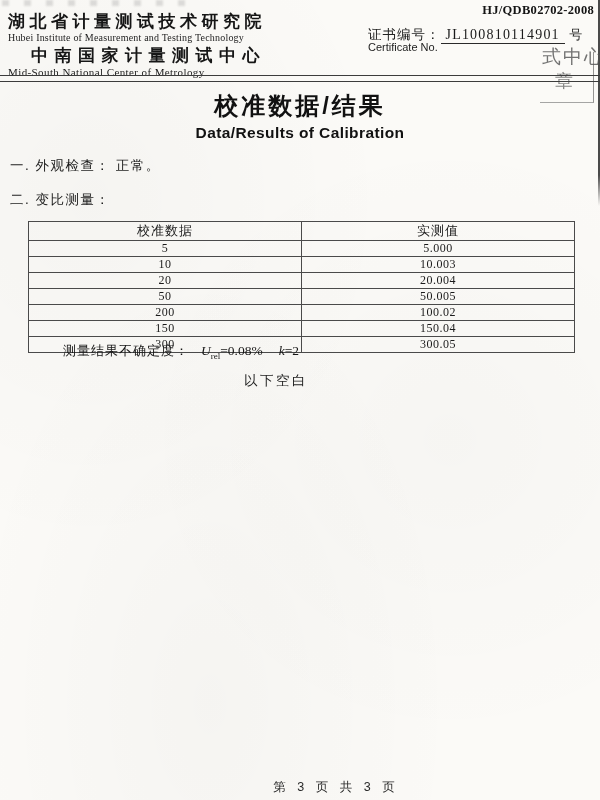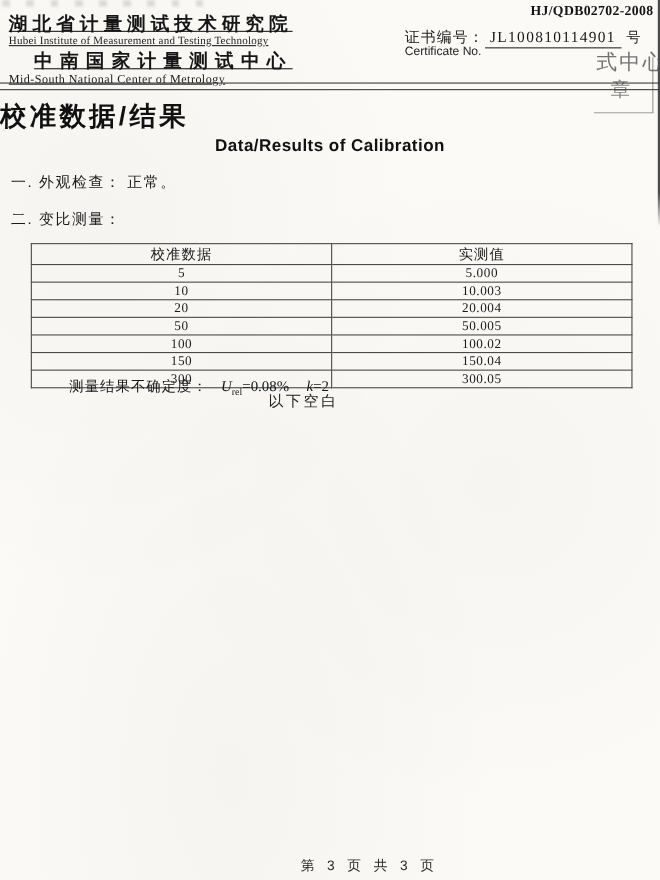--- a/index.html
+++ b/index.html
@@ -21,21 +21,21 @@
   .smudge{
     position:absolute;top:0;left:2px;width:195px;height:6px;
     background:repeating-linear-gradient(90deg, rgba(60,60,60,.35) 0 7px, transparent 7px 22px);
     filter:blur(1.3px);opacity:.45;
   }
   .edge-line{
     position:absolute;top:0;right:0;width:2.5px;height:206px;
     background:linear-gradient(#4a4a4a 0 85%, rgba(74,74,74,0));
   }
   
-  .org{position:absolute;top:13px;left:8px;line-height:1;text-decoration:underline;}
+  .org{position:absolute;top:13px;left:8px;line-height:1;}
   .org-cn1{font-size:17px;font-weight:bold;letter-spacing:4.5px;white-space:nowrap;color:#161616;}
   .org-en1{font-family:"Liberation Serif",serif;font-size:10px;margin-top:3px;letter-spacing:.2px;color:#1c1c1c;}
   .org-cn2{font-size:17px;font-weight:bold;letter-spacing:6.5px;margin-top:4px;white-space:nowrap;color:#161616;text-align:right;}
   .org-en2{font-family:"Liberation Serif",serif;font-size:11px;margin-top:3px;letter-spacing:.4px;color:#1c1c1c;}
   
   .doc-code{position:absolute;top:3px;right:6px;font-family:"Liberation Serif",serif;font-weight:bold;font-size:12.5px;letter-spacing:.3px;color:#141414;}
   .cert-block{position:absolute;top:25px;left:368px;white-space:nowrap;}
   .cert-label-cn{font-size:13.5px;letter-spacing:1px;color:#222;}
   .cert-no{font-family:"Liberation Serif",serif;font-size:14px;letter-spacing:1.2px;border-bottom:1.2px solid #2a2a2a;padding:0 5px 1px 5px;color:#1a1a1a;}
   .cert-suffix{font-size:13px;color:#222;}
@@ -43,42 +43,42 @@
   
   .stamp{position:absolute;top:42px;left:538px;width:62px;height:62px;pointer-events:none;}
   .stamp-box{position:absolute;top:10px;left:2px;width:53px;height:50px;
     border-right:1.5px solid rgba(95,95,95,.65);border-bottom:1.5px solid rgba(95,95,95,.55);}
   .stamp-l1{position:absolute;top:2px;left:4px;font-size:19px;letter-spacing:2px;color:rgba(80,80,80,.8);white-space:nowrap;}
   .stamp-l2{position:absolute;top:27px;left:17px;font-size:18px;color:rgba(80,80,80,.7);}
   
   .divider{position:absolute;top:75px;left:0;width:600px;height:5px;
     border-top:1.7px solid #3c3c3c;border-bottom:1.7px solid #3c3c3c;}
   
-  .title-cn{position:absolute;top:90px;left:0;width:600px;text-align:left;
+  .title-cn{position:absolute;top:90px;left:0;width:600px;text-align:center;
     font-size:24px;font-weight:bold;letter-spacing:3px;color:#111;}
   .title-en{position:absolute;top:124px;left:0;width:600px;text-align:center;
     font-size:15.5px;font-weight:bold;letter-spacing:.4px;color:#111;}
   
   .item{position:absolute;left:10px;font-size:13.5px;letter-spacing:1.5px;color:#1b1b1b;}
   .item1{top:157px;}
   .item2{top:191px;}
   
   table.cal{position:absolute;top:221px;left:28px;width:547px;border-collapse:collapse;table-layout:fixed;}
   table.cal td{border:1px solid #4a4a4a;text-align:center;padding:0;vertical-align:middle;color:#1b1b1b;}
   table.cal thead td{height:16px;font-size:13px;letter-spacing:1px;}
   table.cal tbody td{height:13px;font-size:12px;font-family:"Liberation Serif",serif;letter-spacing:.5px;}
   
   .uncert{position:absolute;top:342px;left:28px;font-size:13px;white-space:nowrap;color:#161616;}
   .uncert .lbl{font-weight:normal;letter-spacing:1px;margin-left:35px;}
   .uncert .expr{font-family:"Liberation Serif",serif;font-size:13.5px;margin-left:12px;}
   .uncert i{font-family:"Liberation Serif",serif;}
   .uncert sub{font-size:9px;}
   .uncert .kpart{margin-left:16px;}
   
-  .blank-note{position:absolute;top:356px;left:0;width:540px;text-align:center;
+  .blank-note{position:absolute;top:372px;left:0;width:540px;text-align:center;
     padding-left:12px;box-sizing:border-box;font-size:13.5px;letter-spacing:2.5px;color:#222;}
   
   .page-footer{position:absolute;top:779px;left:0;width:600px;text-align:center;
     padding-left:72px;box-sizing:border-box;font-size:12.5px;letter-spacing:4px;color:#2a2a2a;}
 </style>
 </head>
 <body>
 
 <div class="page">
 
@@ -131,21 +131,21 @@
       </tr>
       <tr>
         <td>20</td>
         <td>20.004</td>
       </tr>
       <tr>
         <td>50</td>
         <td>50.005</td>
       </tr>
       <tr>
-        <td>100</td>
+        <td>200</td>
         <td>100.02</td>
       </tr>
       <tr>
         <td>150</td>
         <td>150.04</td>
       </tr>
       <tr>
         <td>300</td>
         <td>300.05</td>
       </tr>

